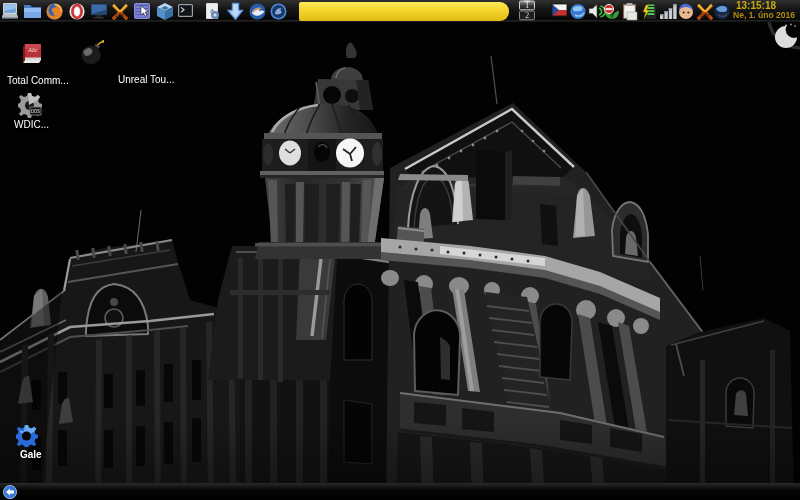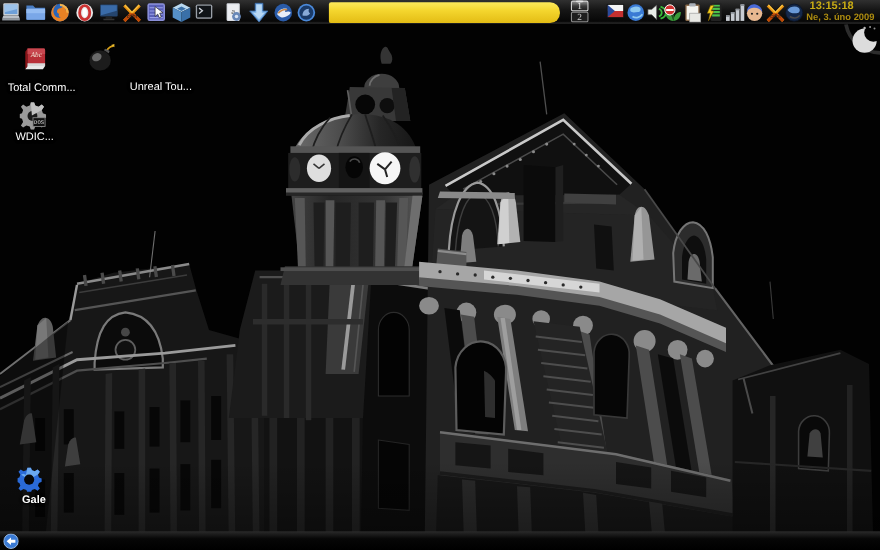--- a/index.html
+++ b/index.html
@@ -510,21 +510,21 @@
 
   <g transform="translate(714,3)">
     <circle cx="8" cy="8.5" r="7.8" fill="#14284a"></circle>
     <path d="M2,6 c2,-3 7,-4 10,-2 c2,2 1,5 -2,5 c-3,0 -6,0 -8,-3z" fill="#6a9ad8"></path>
     <path d="M4,12 c3,2 7,2 9,-1" stroke="#48484a" stroke-width="1.4" fill="none"></path>
     <circle cx="8" cy="8.5" r="7.8" fill="none" stroke="#0a1428" stroke-width="0.8"></circle>
   </g>
 </svg>
 
 <div class="abs" style="left:736px;top:2px;width:56px;text-align:left;color:#c9ac14;font-size:10px;font-weight:bold;line-height:8px;">13:15:18</div>
-<div class="abs" style="left:731px;top:10px;width:66px;text-align:center;color:#ad8c10;font-size:8.5px;font-weight:bold;">Ne, 3. úno 2009</div>
+<div class="abs" style="left:731px;top:10px;width:66px;text-align:center;color:#ad8c10;font-size:8.5px;font-weight:bold;">Ne, 1. úno 2016</div>
 
 <svg class="abs" style="left:755px;top:22px" width="45" height="42" viewBox="0 0 45 42">
   <path d="M14,0 A32,32 0 0 0 45,26" fill="none" stroke="#2c2c2c" stroke-width="3.4"></path>
   <circle cx="31" cy="15" r="11" fill="#dcdcdc"></circle>
   <circle cx="39" cy="7.5" r="8.4" fill="#020202"></circle>
   <circle cx="31" cy="3.5" r="1.1" fill="#b8b8b8"></circle>
       <circle cx="36" cy="2.5" r="0.9" fill="#999"></circle>
       <circle cx="40" cy="4" r="0.9" fill="#888"></circle>
 </svg>
 

